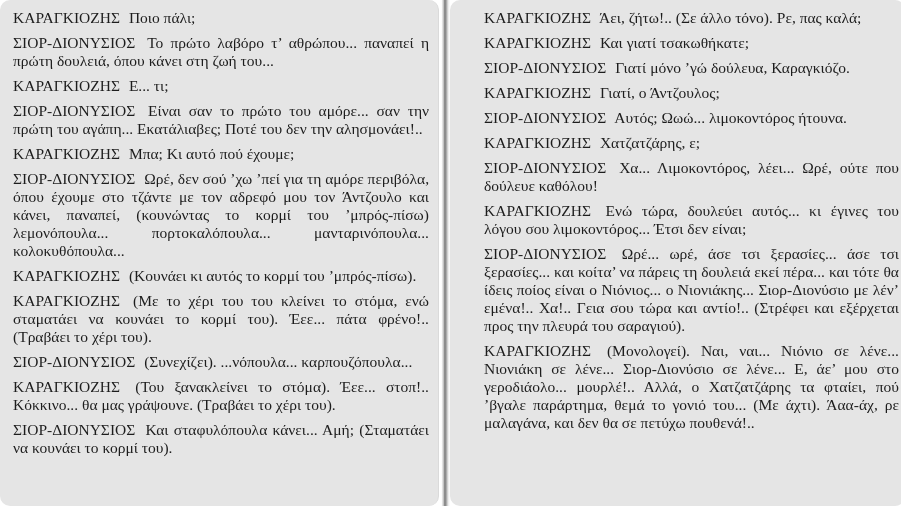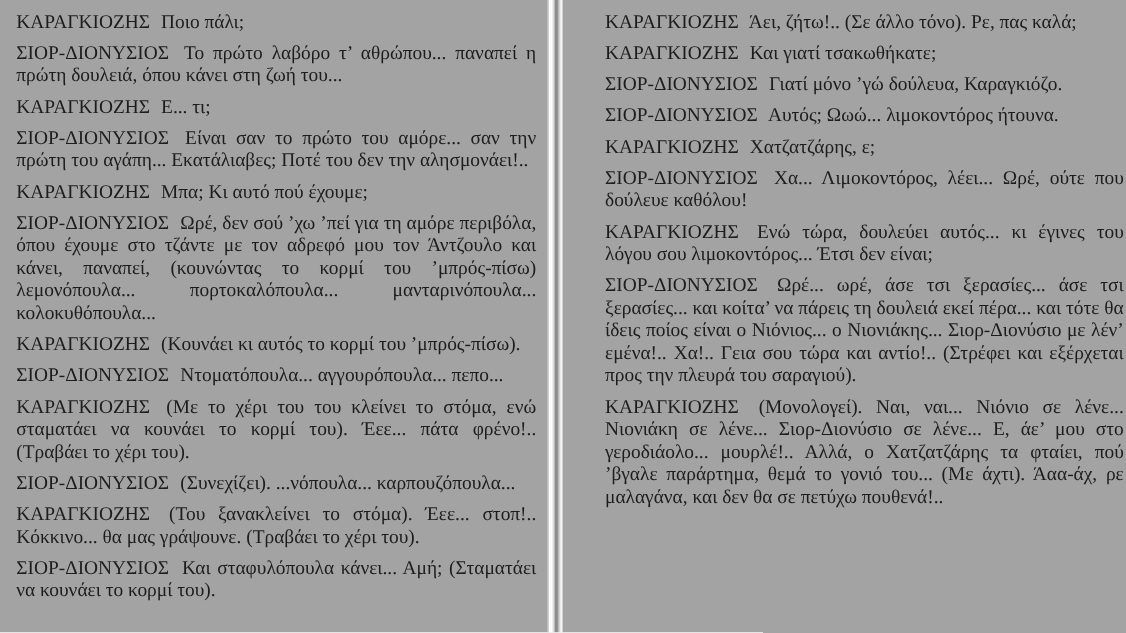--- a/index.html
+++ b/index.html
@@ -10,21 +10,22 @@
     background: #ffffff;
     overflow: hidden;
     font-family: "Liberation Serif", "DejaVu Serif", serif;
     color: #1d1d1d;
   }
   .page {
     position: absolute;
     top: 0;
     height: 506px;
     box-sizing: border-box;
-    background: #a3a3a3;
+    background: #e5e5e5;
+    border-radius: 10px;
   }
   .page-left {
     left: 0;
     width: 439px;
     border-right: 1px solid #dadada;
     padding: 9px 9px 0 13px;
   }
   .gutter {
     position: absolute;
     top: 0;
@@ -67,21 +68,20 @@
         <p class="para"><span class="spk">ΚΑΡΑΓΚΙΟΖΗΣ</span> <span>Ε... τι;</span></p>
 
         <p class="para"><span class="spk">ΣΙΟΡ-ΔΙΟΝΥΣΙΟΣ</span> <span>Είναι σαν το πρώτο του αμόρε... σαν την πρώτη του αγάπη... Εκατάλιαβες; Ποτέ του δεν την αλησμονάει!..</span></p>
 
         <p class="para"><span class="spk">ΚΑΡΑΓΚΙΟΖΗΣ</span> <span>Μπα; Κι αυτό πού έχουμε;</span></p>
 
         <p class="para"><span class="spk">ΣΙΟΡ-ΔΙΟΝΥΣΙΟΣ</span> <span>Ωρέ, δεν σού ’χω ’πεί για τη αμόρε περιβόλα, όπου έχουμε στο τζάντε με τον αδρεφό μου τον Άντζουλο και κάνει, παναπεί, (κουνώντας το κορμί του ’μπρός-πίσω) λεμονόπουλα... πορτοκαλόπουλα... μανταρινόπουλα... κολοκυθόπουλα...</span></p>
 
         <p class="para"><span class="spk">ΚΑΡΑΓΚΙΟΖΗΣ</span> <span>(Κουνάει κι αυτός το κορμί του ’μπρός-πίσω).</span></p>
 
-        <p class="para"><span class="spk">ΣΙΟΡ-ΔΙΟΝΥΣΙΟΣ</span> <span>Ντοματόπουλα... αγγουρόπουλα... πεπο...</span></p>
 
         <p class="para"><span class="spk">ΚΑΡΑΓΚΙΟΖΗΣ</span> <span>(Με το χέρι του του κλείνει το στόμα, ενώ σταματάει να κουνάει το κορμί του). Έεε... πάτα φρένο!.. (Τραβάει το χέρι του).</span></p>
 
         <p class="para"><span class="spk">ΣΙΟΡ-ΔΙΟΝΥΣΙΟΣ</span> <span>(Συνεχίζει). ...νόπουλα... καρπουζόπουλα...</span></p>
 
         <p class="para"><span class="spk">ΚΑΡΑΓΚΙΟΖΗΣ</span> <span>(Του ξανακλείνει το στόμα). Έεε... στοπ!.. Κόκκινο... θα μας γράψουνε. (Τραβάει το χέρι του).</span></p>
 
         <p class="para"><span class="spk">ΣΙΟΡ-ΔΙΟΝΥΣΙΟΣ</span> <span>Και σταφυλόπουλα κάνει... Αμή; (Σταματάει να κουνάει το κορμί του).</span></p>
       </div>
 
@@ -92,20 +92,21 @@
   <div class="page page-right">
     <div>
 
         <p class="para"><span class="spk">ΚΑΡΑΓΚΙΟΖΗΣ</span> <span>Άει, ζήτω!.. (Σε άλλο τόνο). Ρε, πας καλά;</span></p>
 
 
         <p class="para"><span class="spk">ΚΑΡΑΓΚΙΟΖΗΣ</span> <span>Και γιατί τσακωθήκατε;</span></p>
 
         <p class="para"><span class="spk">ΣΙΟΡ-ΔΙΟΝΥΣΙΟΣ</span> <span>Γιατί μόνο ’γώ δούλευα, Καραγκιόζο.</span></p>
 
+        <p class="para"><span class="spk">ΚΑΡΑΓΚΙΟΖΗΣ</span> <span>Γιατί, ο Άντζουλος;</span></p>
 
         <p class="para"><span class="spk">ΣΙΟΡ-ΔΙΟΝΥΣΙΟΣ</span> <span>Αυτός; Ωωώ... λιμοκοντόρος ήτουνα.</span></p>
 
         <p class="para"><span class="spk">ΚΑΡΑΓΚΙΟΖΗΣ</span> <span>Χατζατζάρης, ε;</span></p>
 
         <p class="para"><span class="spk">ΣΙΟΡ-ΔΙΟΝΥΣΙΟΣ</span> <span>Χα... Λιμοκοντόρος, λέει... Ωρέ, ούτε που δούλευε καθόλου!</span></p>
 
         <p class="para"><span class="spk">ΚΑΡΑΓΚΙΟΖΗΣ</span> <span>Ενώ τώρα, δουλεύει αυτός... κι έγινες του λόγου σου λιμοκοντόρος... Έτσι δεν είναι;</span></p>
 
         <p class="para"><span class="spk">ΣΙΟΡ-ΔΙΟΝΥΣΙΟΣ</span> <span>Ωρέ... ωρέ, άσε τσι ξερασίες... άσε τσι ξερασίες... και κοίτα’ να πάρεις τη δουλειά εκεί πέρα... και τότε θα ίδεις ποίος είναι ο Νιόνιος... ο Νιονιάκης... Σιορ-Διονύσιο με λέν’ εμένα!.. Χα!.. Γεια σου τώρα και αντίο!.. (Στρέφει και εξέρχεται προς την πλευρά του σαραγιού).</span></p>

